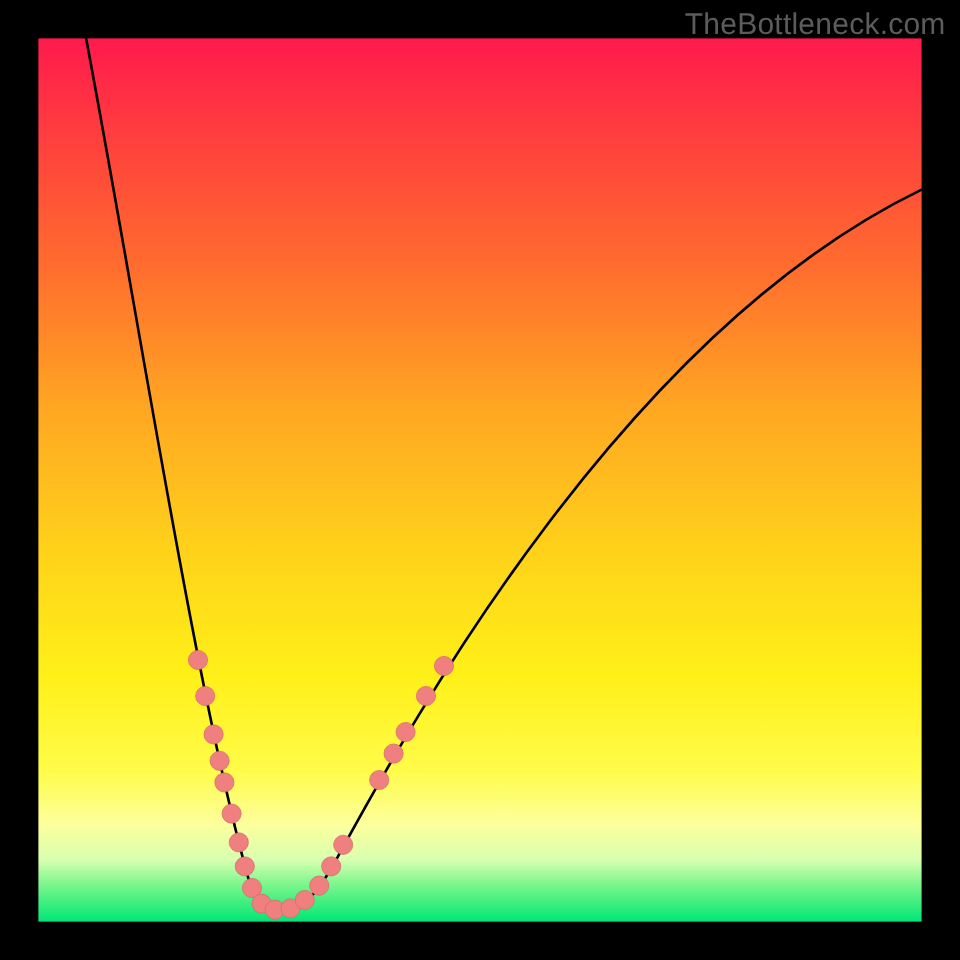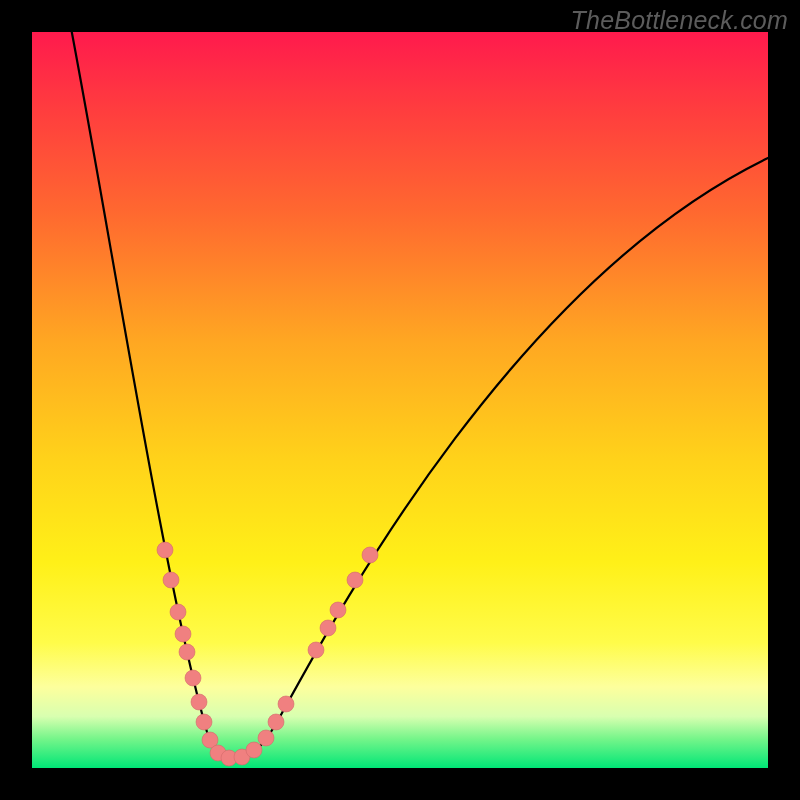--- a/index.html
+++ b/index.html
@@ -11,21 +11,20 @@
     background: #000;
     font-family: Arial, Helvetica, sans-serif;
   }
   .frame {
     position: absolute;
     left: 0;
     top: 0;
     width: 800px;
     height: 800px;
     background: #000;
-    font-style: italic;
   }
   .plot-area {
     position: absolute;
     left: 32px;
     top: 32px;
     width: 736px;
     height: 736px;
     background: linear-gradient(to bottom,
       #ff1a4d 0%,
       #ff3b3f 10%,

